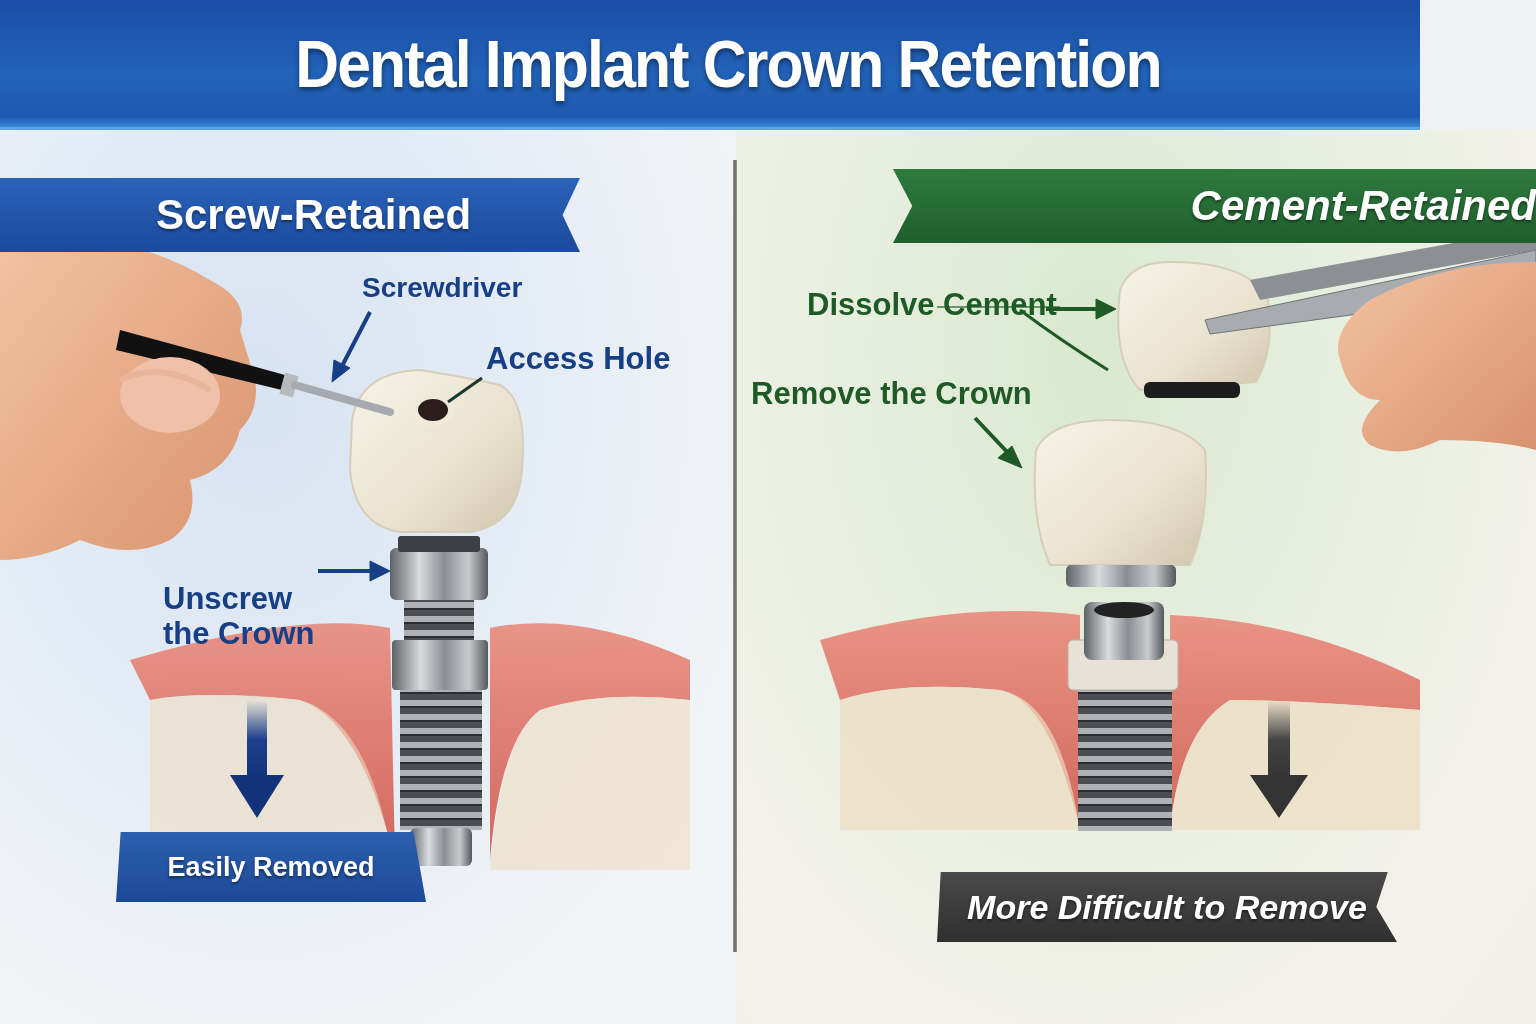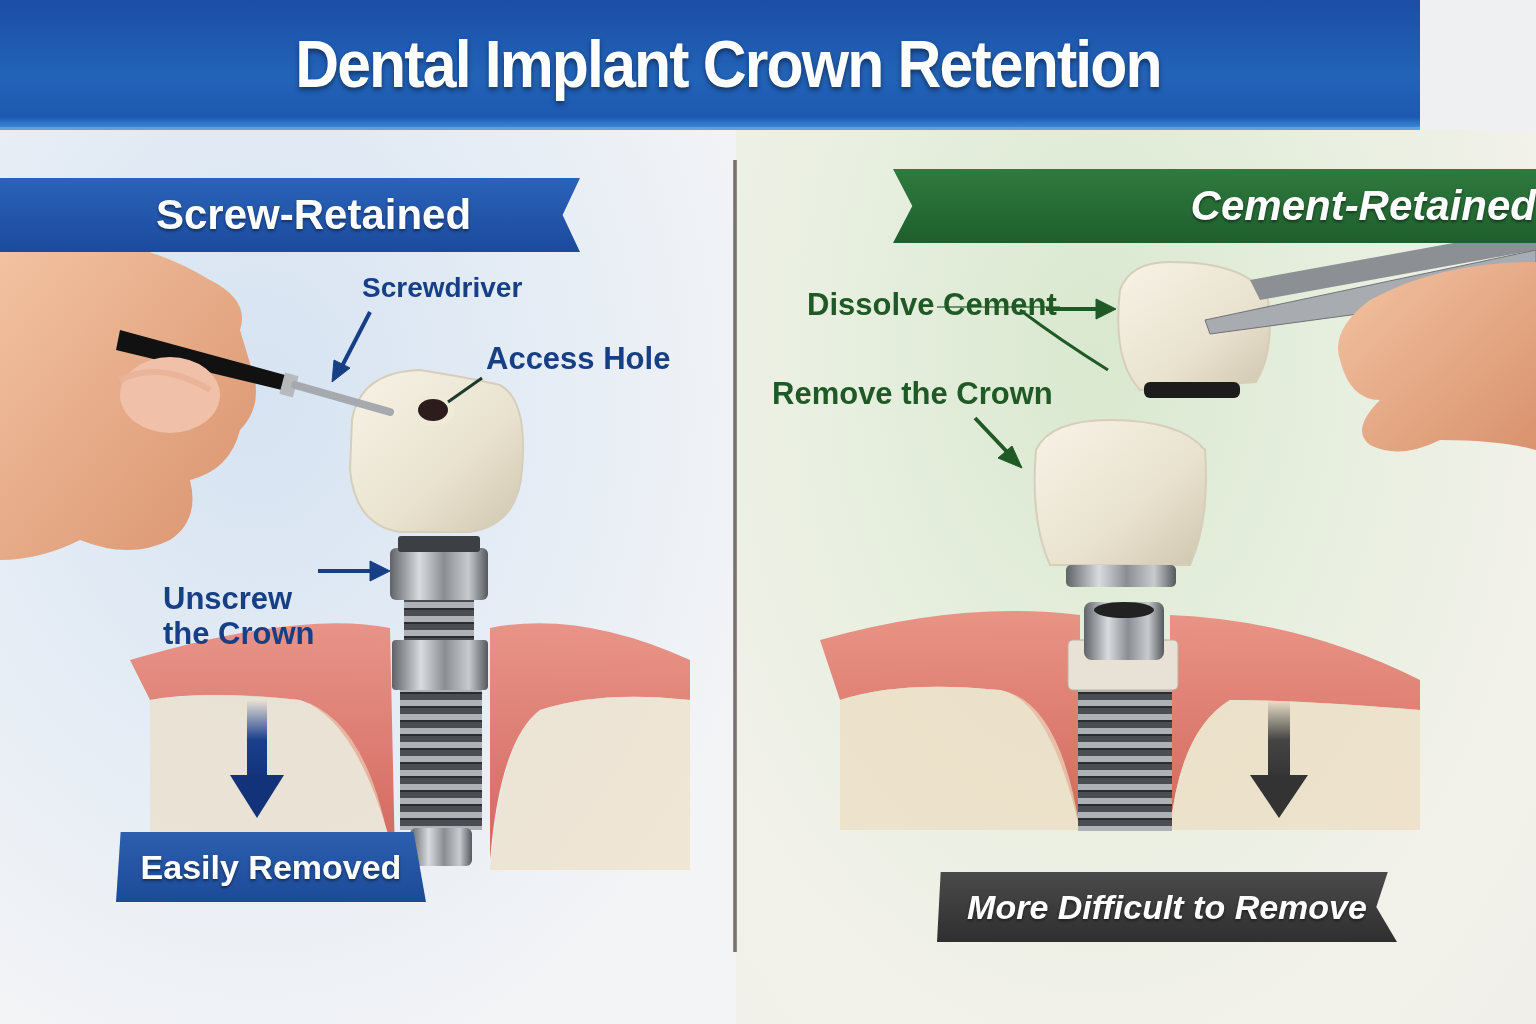--- a/index.html
+++ b/index.html
@@ -23,34 +23,34 @@
     text-shadow: 0 2px 3px rgba(0,0,0,0.45); box-shadow: 0 3px 5px rgba(0,0,0,0.25); }
   .ribbon span { display: inline-block; }
   .rib-screw { left: 0; top: 152px; width: 580px; height: 74px;
     background: linear-gradient(180deg, #2a63b8, #1b4a9e);
     clip-path: polygon(0 0, 100% 0, 97% 50%, 100% 100%, 0 100%); font-size: 42px; padding-left: 90px; justify-content: flex-start; padding-left: 156px; margin-top: 26px; }
   .rib-cement { left: 893px; top: 152px; width: 643px; height: 74px;
     background: linear-gradient(180deg, #2f7a3e, #1f5e2d);
     clip-path: polygon(0 0, 100% 0, 100% 100%, 0 100%, 3% 50%); font-size: 42px; font-style: italic; justify-content: flex-end; padding-left: 60px; margin-top: 17px; }
   .rib-easy { left: 116px; top: 832px; width: 310px; height: 70px;
     background: linear-gradient(180deg, #2c5fae, #1c4a98);
-    clip-path: polygon(1.5% 0, 96% 0, 100% 100%, 0 100%); font-size: 34px; }
+    clip-path: polygon(1.5% 0, 96% 0, 100% 100%, 0 100%); font-size: 27px; }
   .rib-hard { left: 937px; top: 832px; width: 460px; height: 70px;
     background: linear-gradient(180deg, #4a4a4a, #2f2f2f);
     clip-path: polygon(0.8% 0, 98% 0, 95.5% 50%, 100% 100%, 0 100%); font-size: 34px; font-style: italic; margin-top: 40px; }
 
   .label { position: absolute; font-family: "Liberation Sans", sans-serif; font-weight: bold;
     white-space: nowrap; line-height: 1.12; }
   .lbl-blue { color: #163f86; }
   .lbl-green { color: #1f5a26; }
   .lbl-screwdriver { left: 362px; top: 272px; font-size: 28px; }
   .lbl-access { left: 486px; top: 342px; font-size: 31px; }
   .lbl-unscrew { left: 163px; top: 538px; font-size: 31px; text-align: left; margin-top: 44px; }
   .lbl-dissolve { left: 807px; top: 272px; font-size: 31px; margin-top: 16px; }
-  .lbl-remove { left: 772px; top: 377px; font-size: 31px; }
+  .lbl-remove { left: 751px; top: 377px; font-size: 31px; }
 
   svg.art { position: absolute; left: 0; top: 0; width: 1536px; height: 1024px; }
 </style>
 </head>
 <body>
 
 <div class="bg-left"></div>
 <div class="bg-right"></div>
 
 <div class="header">

